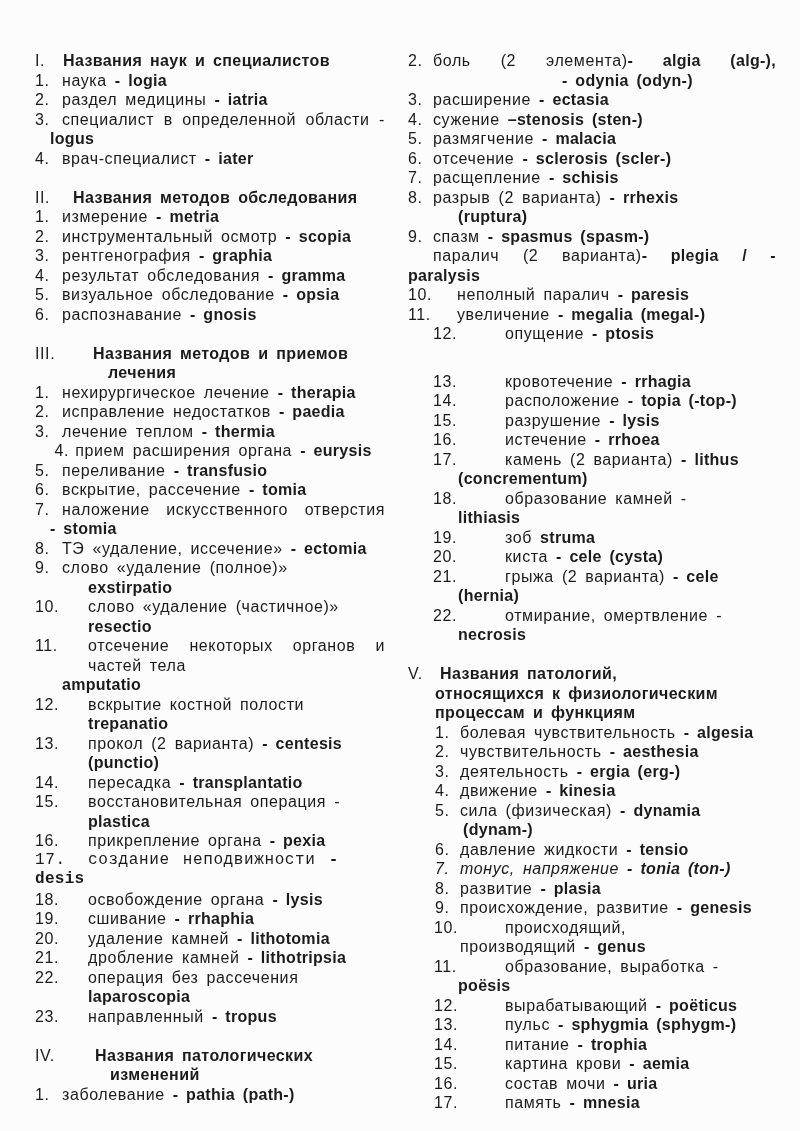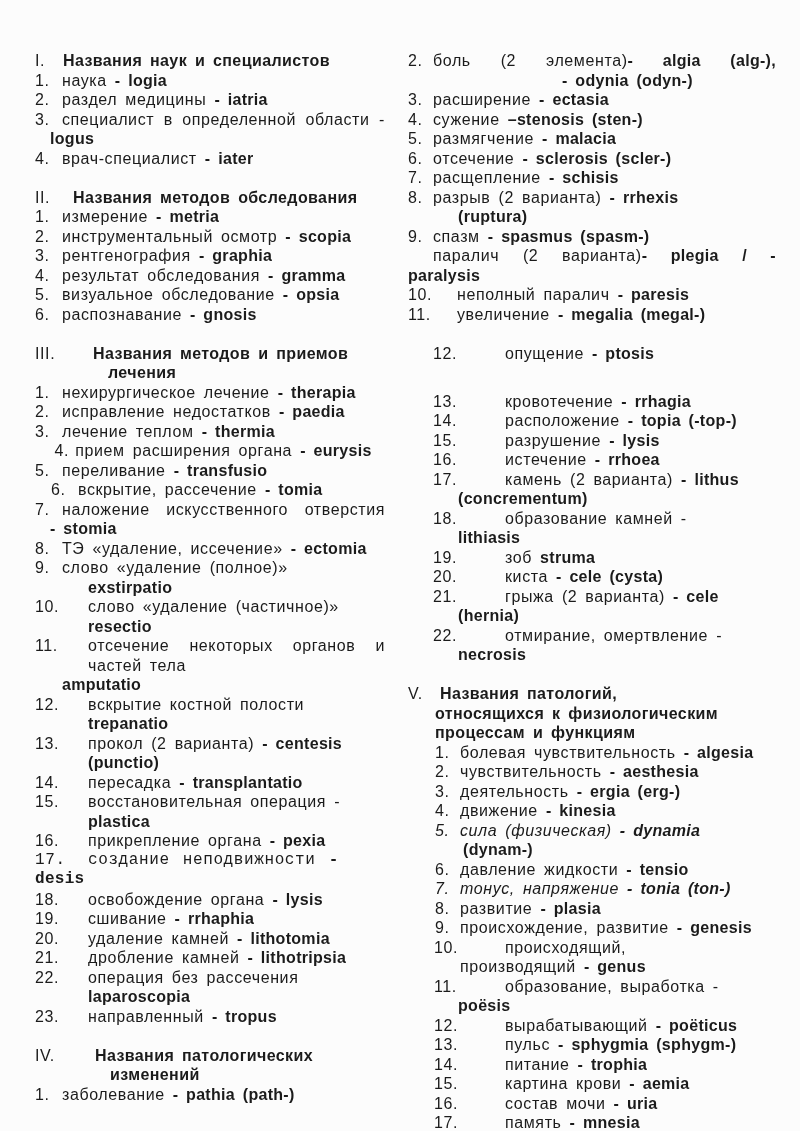--- a/index.html
+++ b/index.html
@@ -79,21 +79,21 @@
           <div>
             <div class="ln" style="padding-left: 0px;"><span class="no" style="width: 27px;">3.</span><span>лечение теплом </span><b>- thermia</b></div>
           </div>
           <div>
             <div class="ln" style="padding-left: 0px; text-align: center;"><span class="no" style="width: 27px;">4.</span><span>прием расширения органа </span><b>- eurysis</b></div>
           </div>
           <div>
             <div class="ln" style="padding-left: 0px;"><span class="no" style="width: 27px;">5.</span><span>переливание </span><b>- transfusio</b></div>
           </div>
           <div>
-            <div class="ln" style="padding-left: 0px; margin-left: 16px;"><span class="no" style="width: 27px;">6.</span><span>вскрытие, рассечение </span><b>- tomia</b></div>
+            <div class="ln" style="padding-left: 0px;"><span class="no" style="width: 27px;">6.</span><span>вскрытие, рассечение </span><b>- tomia</b></div>
           </div>
           <div>
             <div class="ln j" style="padding-left: 0px;"><span class="no" style="width: 27px;">7.</span><span>наложение искусственного отверстия</span></div>
             <div class="ln" style="padding-left: 15px;"><b>- stomia</b></div>
           </div>
           <div>
             <div class="ln" style="padding-left: 0px;"><span class="no" style="width: 27px;">8.</span><span>ТЭ «удаление, иссечение» </span><b>- ectomia</b></div>
           </div>
           <div>
             <div class="ln" style="padding-left: 0px;"><span class="no" style="width: 27px;">9.</span><span>слово «удаление (полное)»</span></div>
@@ -187,21 +187,21 @@
             <div class="ln j" style="padding-left: 25px;"><span>паралич (2 варианта)</span><b>- plegia / -</b></div>
             <div class="ln" style="padding-left: 0px;"><b>paralysis</b></div>
           </div>
           <div>
             <div class="ln" style="padding-left: 0px;"><span class="no" style="width: 49px;">10.</span><span>неполный паралич </span><b>- paresis</b></div>
           </div>
           <div>
             <div class="ln" style="padding-left: 0px;"><span class="no" style="width: 49px;">11.</span><span>увеличение </span><b>- megalia (megal-)</b></div>
           </div>
           <div>
-            <div class="ln" style="padding-left: 25px; margin-top: 20px;"><span class="no" style="width: 72px;">12.</span><span>опущение </span><b>- ptosis</b></div>
+            <div class="ln" style="padding-left: 25px;"><span class="no" style="width: 72px;">12.</span><span>опущение </span><b>- ptosis</b></div>
           </div>
           <div>
             <div class="ln" style="padding-left: 25px; margin-top: 28px;"><span class="no" style="width: 72px;">13.</span><span>кровотечение </span><b>- rrhagia</b></div>
           </div>
           <div>
             <div class="ln" style="padding-left: 25px;"><span class="no" style="width: 72px;">14.</span><span>расположение </span><b>- topia (-top-)</b></div>
           </div>
           <div>
             <div class="ln" style="padding-left: 25px;"><span class="no" style="width: 72px;">15.</span><span>разрушение </span><b>- lysis</b></div>
           </div>
@@ -241,21 +241,21 @@
           <div>
             <div class="ln" style="padding-left: 27px;"><span class="no" style="width: 25px;">2.</span><span>чувствительность </span><b>- aesthesia</b></div>
           </div>
           <div>
             <div class="ln" style="padding-left: 27px;"><span class="no" style="width: 25px;">3.</span><span>деятельность </span><b>- ergia (erg-)</b></div>
           </div>
           <div>
             <div class="ln" style="padding-left: 27px;"><span class="no" style="width: 25px;">4.</span><span>движение </span><b>- kinesia</b></div>
           </div>
           <div>
-            <div class="ln" style="padding-left: 27px; font-style: italic;"><span class="no" style="width: 25px;">5.</span><span>сила (физическая) </span><b>- dynamia</b></div>
+            <div class="ln" style="padding-left: 27px;"><span class="no" style="width: 25px;">5.</span><span>сила (физическая) </span><b>- dynamia</b></div>
             <div class="ln" style="padding-left: 55px;"><b>(dynam-)</b></div>
           </div>
           <div>
             <div class="ln" style="padding-left: 27px;"><span class="no" style="width: 25px;">6.</span><span>давление жидкости </span><b>- tensio</b></div>
           </div>
           <div>
             <div class="ln" style="padding-left: 27px; font-style: italic;"><span class="no" style="width: 25px;">7.</span><span>тонус, напряжение </span><b>- tonia (ton-)</b></div>
           </div>
           <div>
             <div class="ln" style="padding-left: 27px;"><span class="no" style="width: 25px;">8.</span><span>развитие </span><b>- plasia</b></div>

